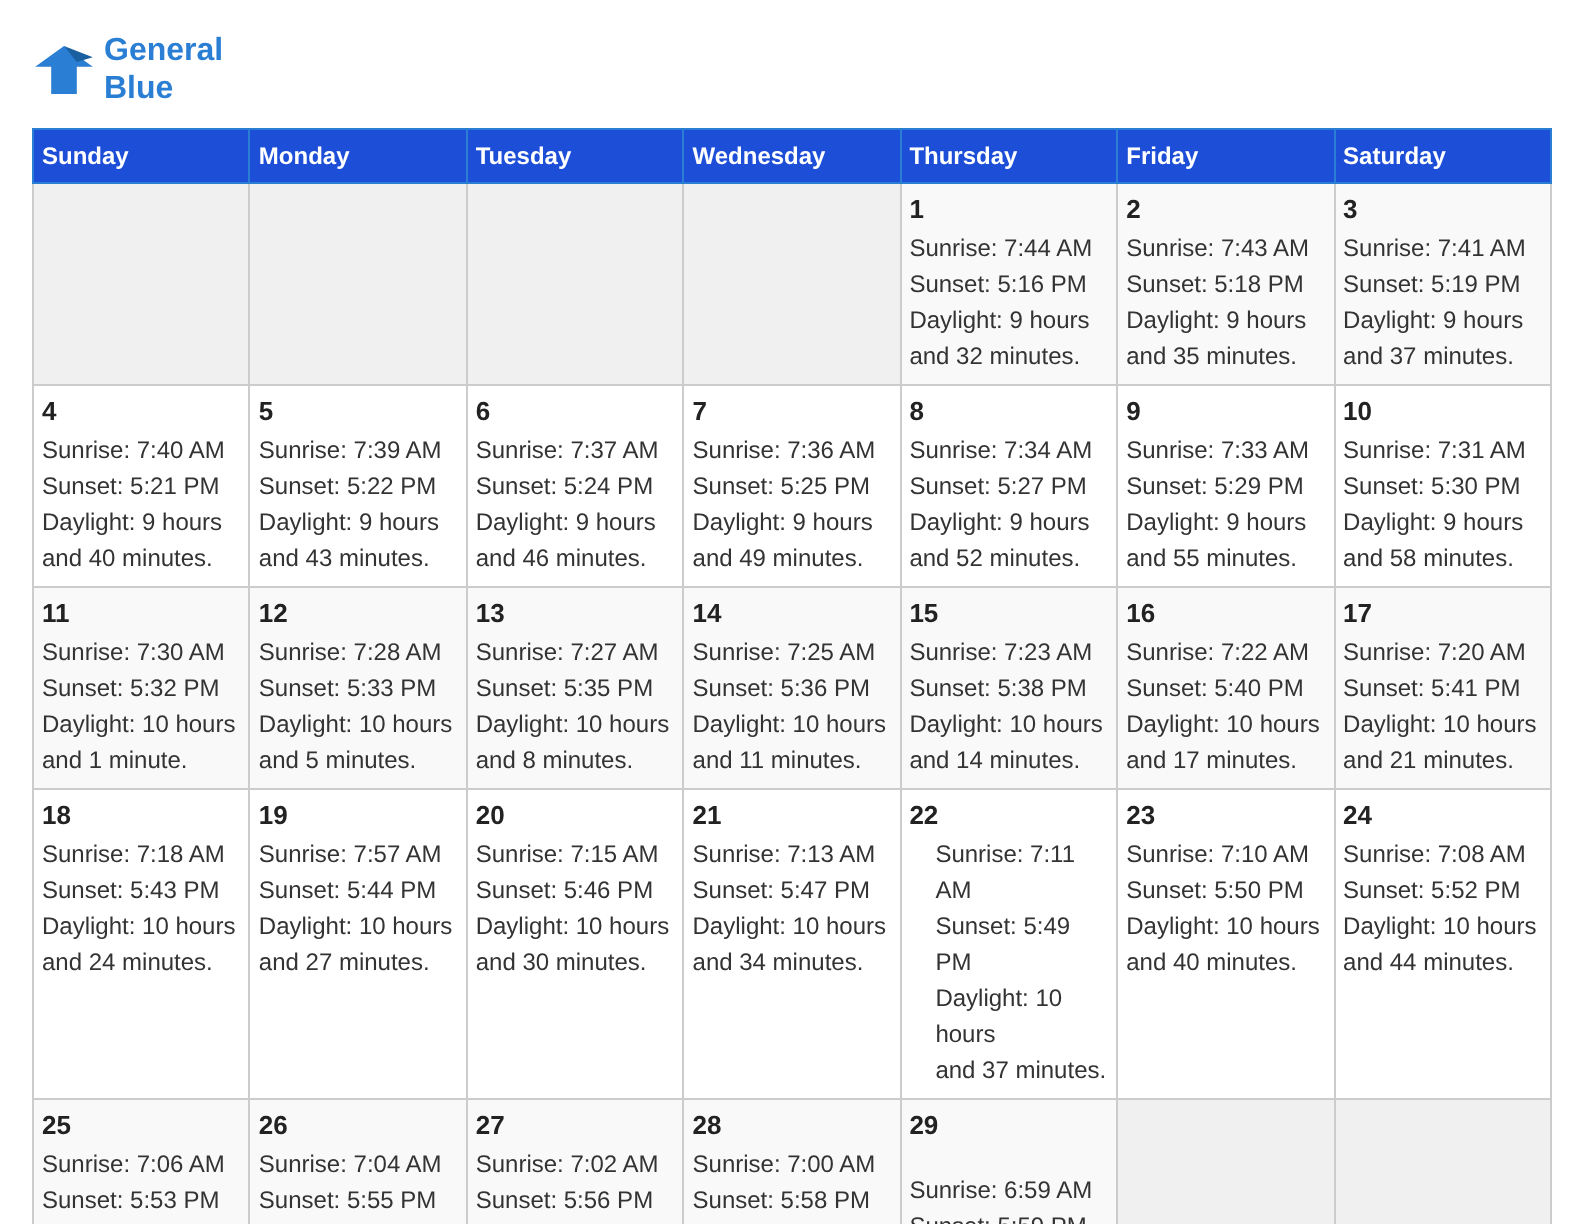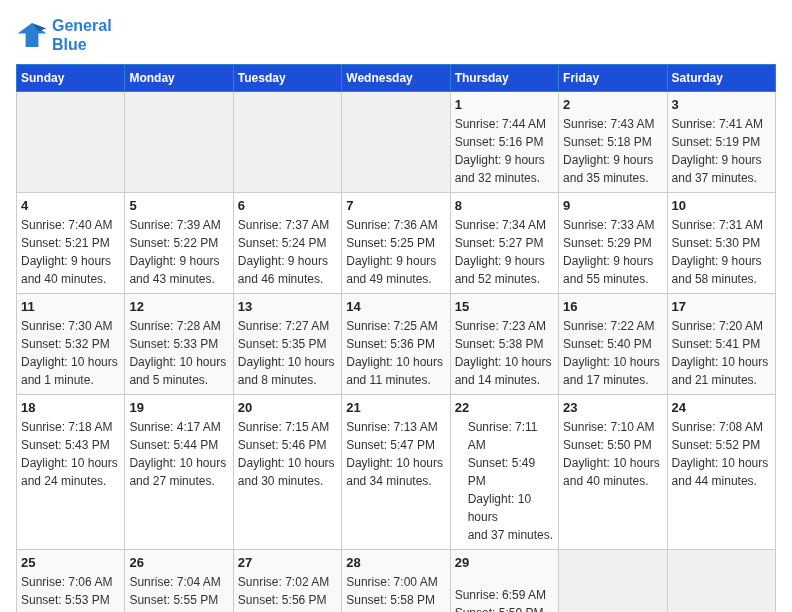--- a/index.html
+++ b/index.html
@@ -244,21 +244,21 @@
       <tr>
         <td>
           <span class="day-num">18</span>
           <div class="day-info" style="white-space: pre-line;">Sunrise: 7:18 AM
 Sunset: 5:43 PM
 Daylight: 10 hours
 and 24 minutes.</div>
         </td>
         <td>
           <span class="day-num">19</span>
-          <div class="day-info" style="white-space: pre-line;">Sunrise: 4:17 AM
+          <div class="day-info" style="white-space: pre-line;">Sunrise: 7:57 AM
 Sunset: 5:44 PM
 Daylight: 10 hours
 and 27 minutes.</div>
         </td>
         <td>
           <span class="day-num">20</span>
           <div class="day-info" style="white-space: pre-line;">Sunrise: 7:15 AM
 Sunset: 5:46 PM
 Daylight: 10 hours
 and 30 minutes.</div>

